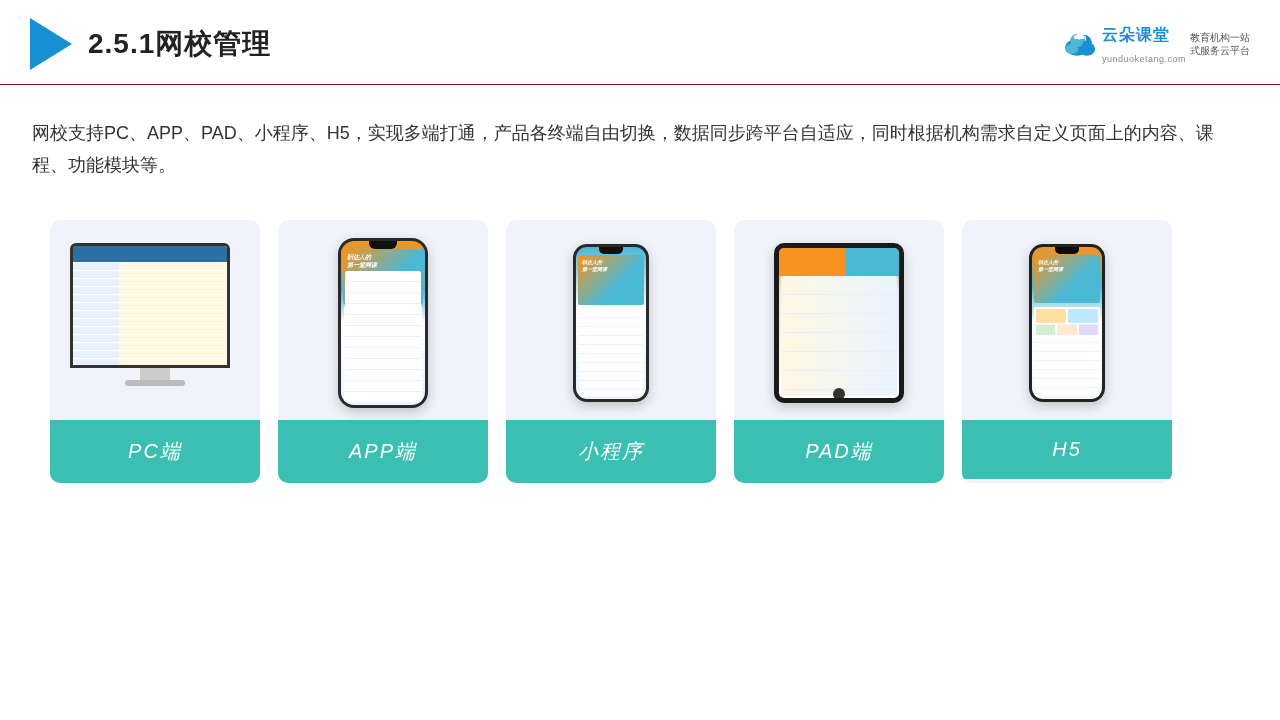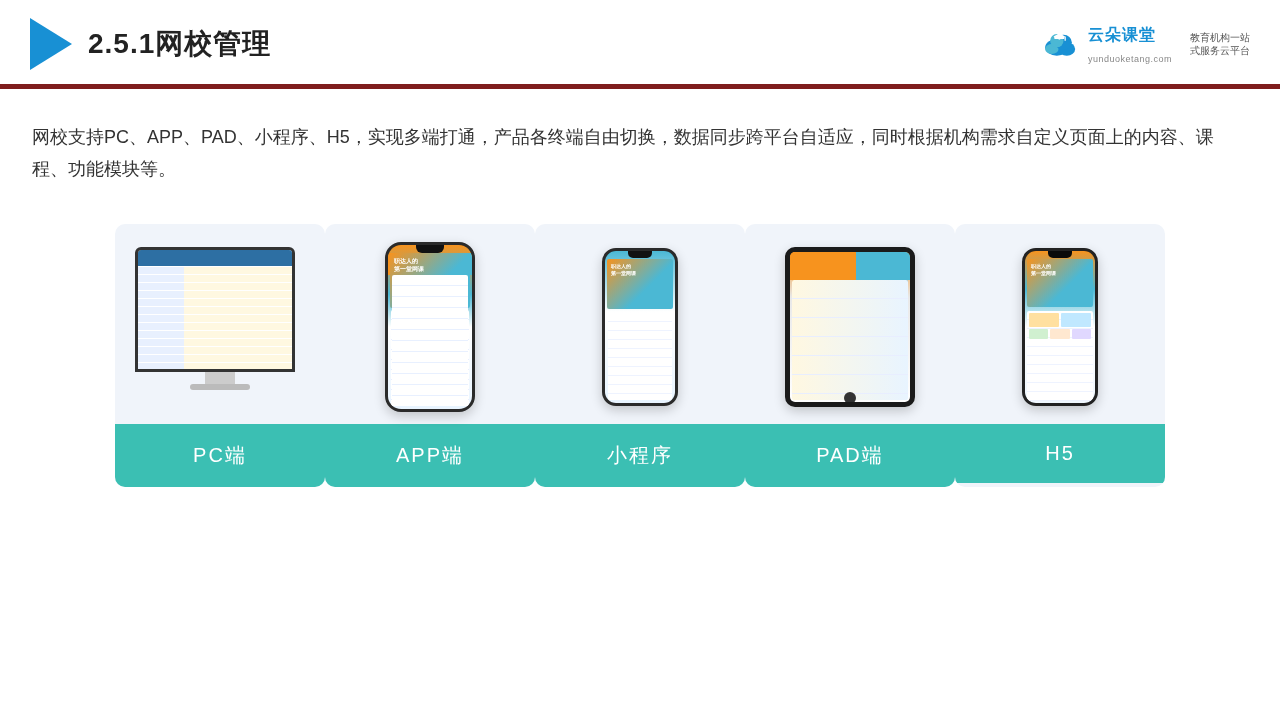--- a/index.html
+++ b/index.html
@@ -11,21 +11,21 @@
       overflow: hidden;
       position: relative;
     }
 
     
     .header {
       display: flex;
       align-items: center;
       justify-content: space-between;
       padding: 18px 30px 14px 30px;
-      border-bottom: 5px solid #7f1d1d;
+      border-bottom: 1px solid #7f1d1d;
     }
     .header-left {
       display: flex;
       align-items: center;
       gap: 16px;
     }
     .logo-triangle {
       width: 0;
       height: 0;
       border-top: 26px solid transparent;
@@ -39,21 +39,21 @@
       letter-spacing: 1px;
     }
     .header-right {
       display: flex;
       align-items: center;
       gap: 8px;
     }
     .brand-logo {
       display: flex;
       align-items: center;
-      gap: 6px;
+      gap: 0;
     }
     .cloud-icon {
       width: 42px;
       height: 30px;
     }
     .brand-text-block {
       display: flex;
       flex-direction: column;
       align-items: flex-start;
     }
@@ -67,36 +67,37 @@
       font-size: 9px;
       color: #888;
       letter-spacing: 0.5px;
       margin-top: 8px;
     }
     .brand-slogan {
       font-size: 10px;
       color: #555;
       line-height: 1.3;
       text-align: right;
-      margin-left: 12px;
+      margin-left: 4px;
     }
 
     
     .description {
       padding: 32px 60px 10px 32px;
       font-size: 18px;
       color: #333;
       line-height: 1.8;
     }
 
     
     .cards-container {
       display: flex;
+      gap: 18px;
       padding: 28px 50px 30px 50px;
-      justify-content: center;
+      font-style: italic;
     }
     .card {
       background: #f0f4fa;
       border-radius: 10px;
       width: 210px;
       display: flex;
       flex-direction: column;
       align-items: center;
       overflow: hidden;
       flex-shrink: 0;

